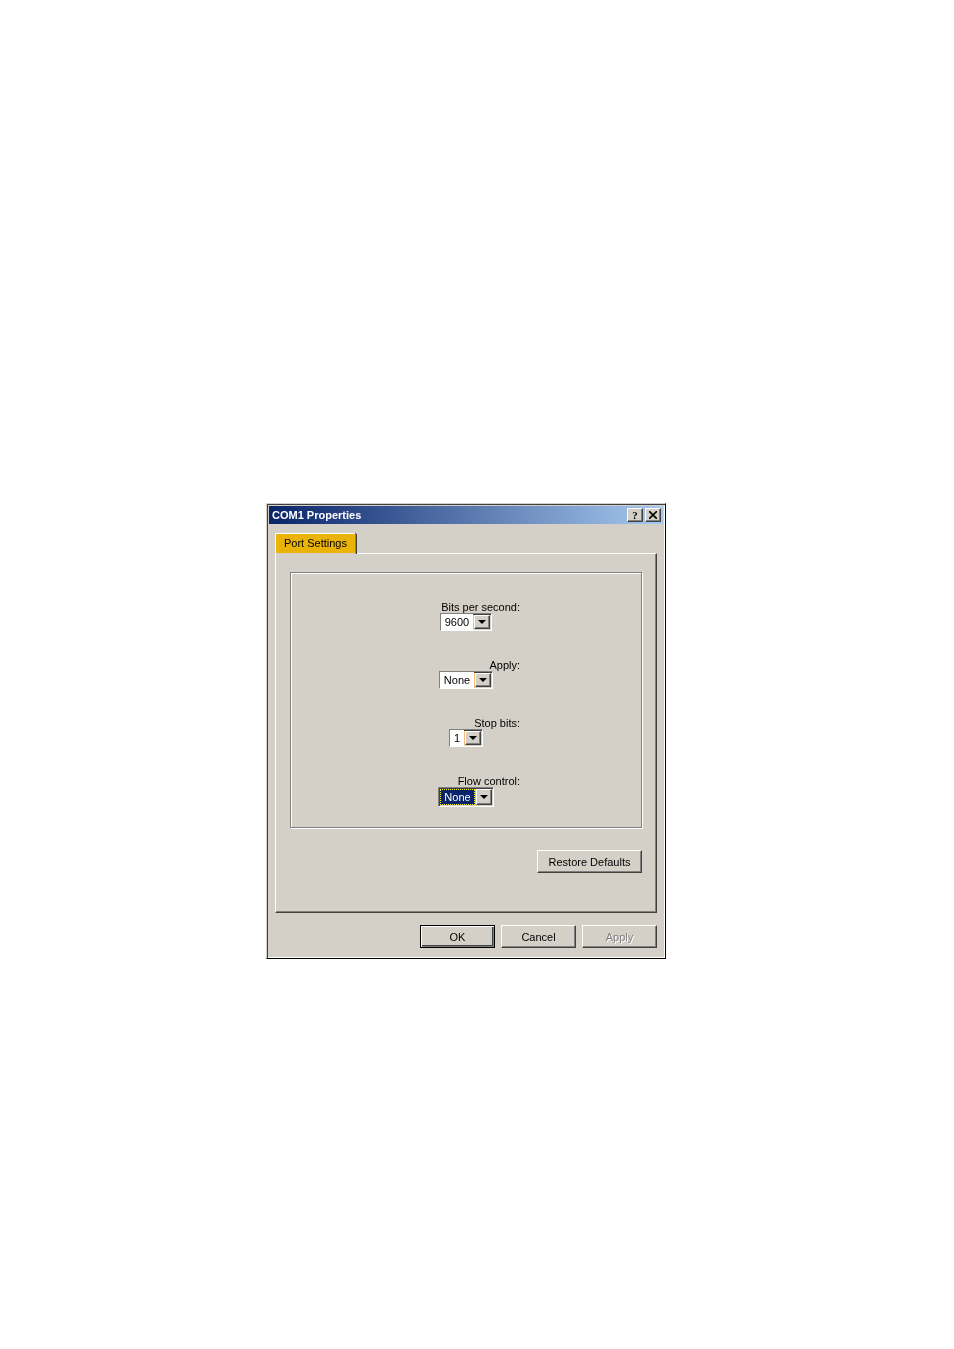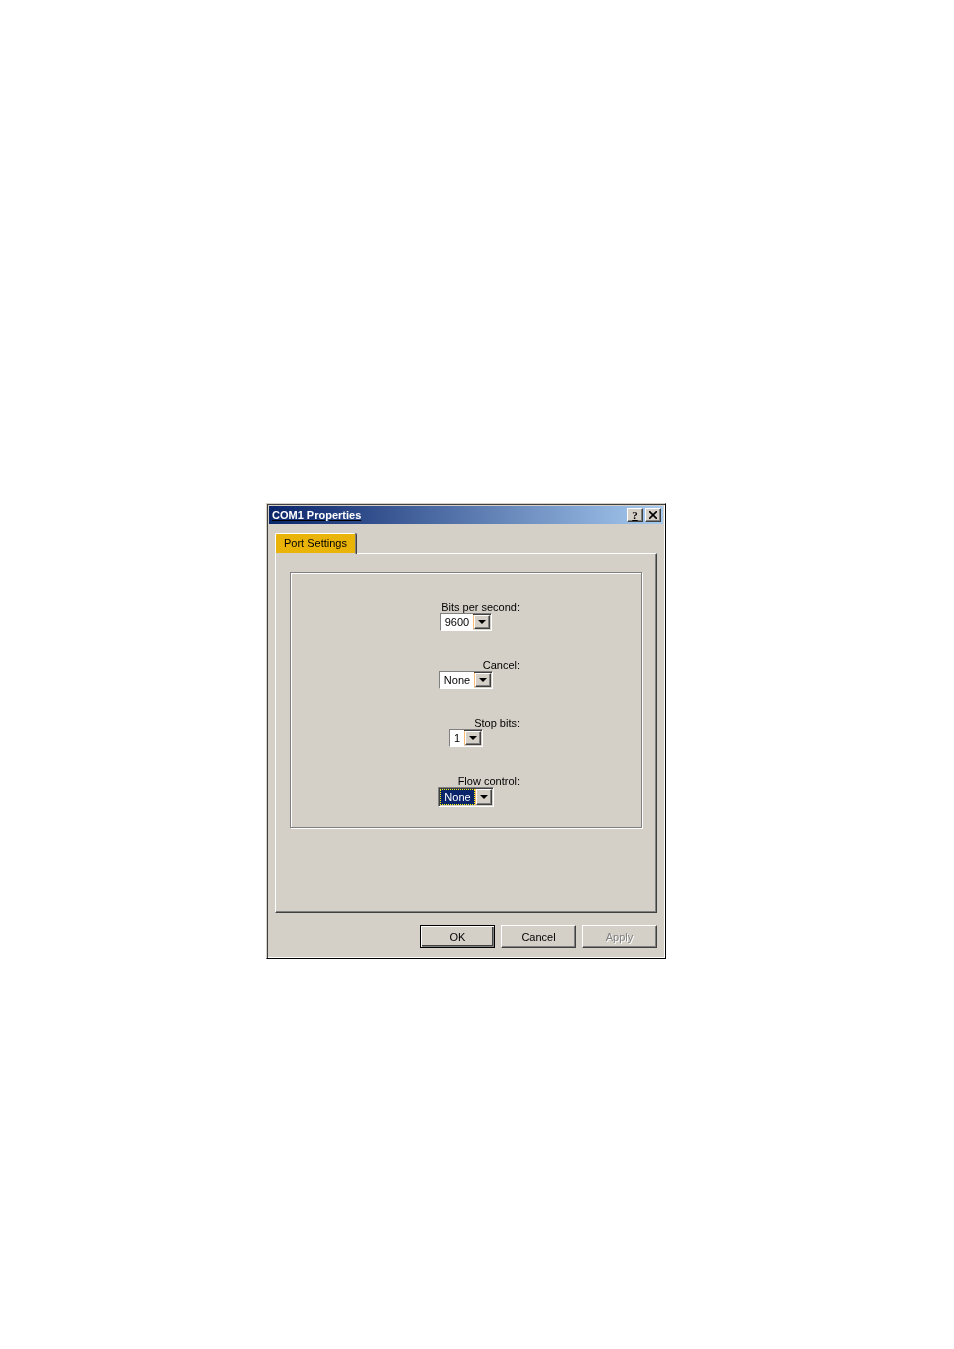--- a/index.html
+++ b/index.html
@@ -24,21 +24,20 @@
     box-shadow: 1px 1px 0 #404040 inset, -1px -1px 0 #fff inset;
   }
   .titlebar {
     height: 18px;
     background: linear-gradient(to right, #0a246a, #a6caf0);
     display: flex;
     align-items: center;
     justify-content: space-between;
     padding: 0 2px 0 3px;
     margin: 2px;
-    text-decoration: underline;
   }
   .titlebar-text {
     color: #fff;
     font-weight: bold;
     font-size: 11px;
   }
   .titlebar-buttons {
     display: flex;
     gap: 0;
   }
@@ -224,21 +223,21 @@
           <div class="combo">
             <div class="combo-text">9600</div>
             <div class="combo-btn">
                 <div class="arrow-down"></div>
               </div>
           </div>
         </div>
 
 
         <div class="field-row">
-          <div class="field-label">Cancel:</div>
+          <div class="field-label">Apply:</div>
           <div class="combo">
             <div class="combo-text">None</div>
             <div class="combo-btn">
                 <div class="arrow-down"></div>
               </div>
           </div>
         </div>
 
         <div class="field-row">
           <div class="field-label">Stop bits:</div>
@@ -255,20 +254,23 @@
           <div class="combo selected">
             <div class="combo-text">None</div>
             <div class="combo-btn">
                 <div class="arrow-down"></div>
               </div>
           </div>
         </div>
 
       </div>
 
+      <div class="restore-row">
+        <button class="btn wide">Restore Defaults</button>
+      </div>
 
     </div>
 
   </div>
 
   <div class="button-row">
     <button class="btn default">OK</button>
     <button class="btn">Cancel</button>
     <button class="btn disabled">Apply</button>
   </div>

